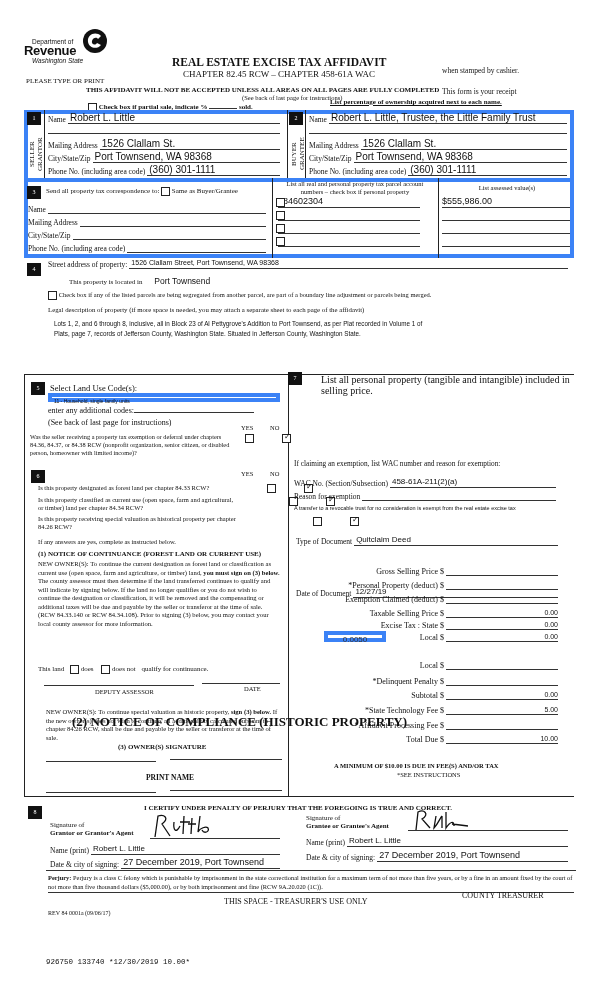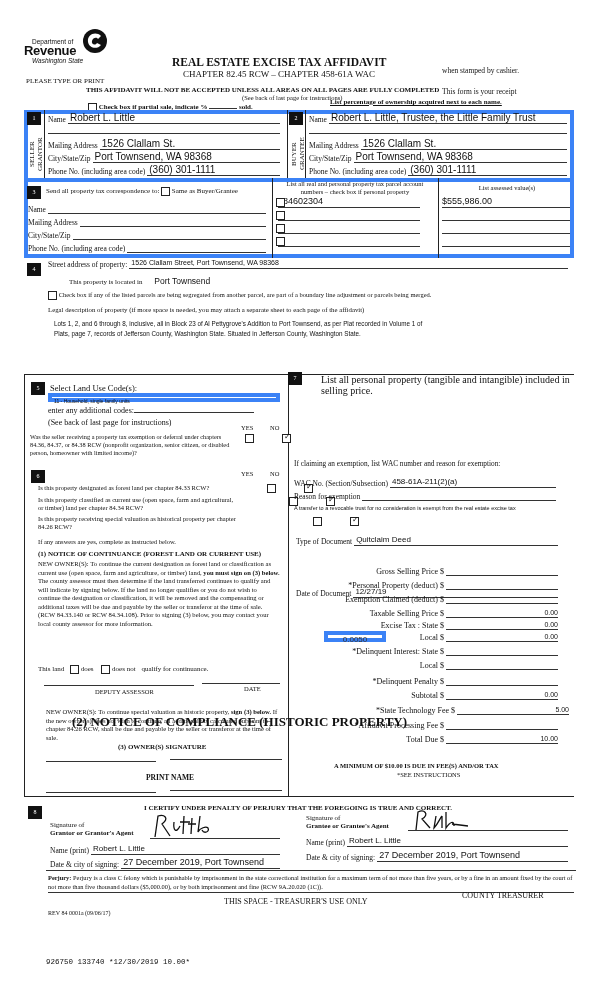--- a/index.html
+++ b/index.html
@@ -272,37 +272,33 @@
     </div>
   <div class="money" style="left:0;top:54px;width:262px;">
       <span class="lbl">Excise Tax : State  $</span>
       <span class="val">0.00</span>
     </div>
   <div class="abs box sans" style="left:28px;top:65px;width:62px;height:11px;font-size:8px;text-align:center;line-height:10px;color:#333;">0.0050</div>
   <div class="money" style="left:0;top:66px;width:262px;">
       <span class="lbl">Local  $</span>
       <span class="val">0.00</span>
     </div>
-  <div class="money" style="left:0;top:80px;width:262px;">
-      <span class="lbl">*Delinquent Interest: State  $</span>
-      <span class="val"></span>
-    </div>
   <div class="money" style="left:0;top:94px;width:262px;">
       <span class="lbl">Local  $</span>
       <span class="val"></span>
     </div>
   <div class="money" style="left:0;top:110px;width:262px;">
       <span class="lbl">*Delinquent Penalty  $</span>
       <span class="val"></span>
     </div>
   <div class="money" style="left:0;top:124px;width:262px;">
       <span class="lbl">Subtotal  $</span>
       <span class="val">0.00</span>
     </div>
-  <div class="money" style="left:11px;top:139px;width:262px;">
+  <div class="money" style="left:0;top:139px;width:262px;">
       <span class="lbl">*State Technology Fee  $</span>
       <span class="val">5.00</span>
     </div>
   <div class="money" style="left:0;top:154px;width:262px;">
       <span class="lbl">*Affidavit Processing Fee  $</span>
       <span class="val"></span>
     </div>
   <div class="money" style="left:0;top:168px;width:262px;">
       <span class="lbl">Total Due  $</span>
       <span class="val">10.00</span>

